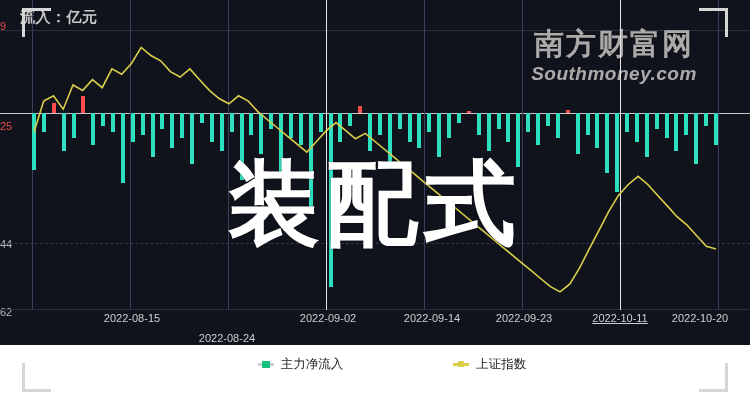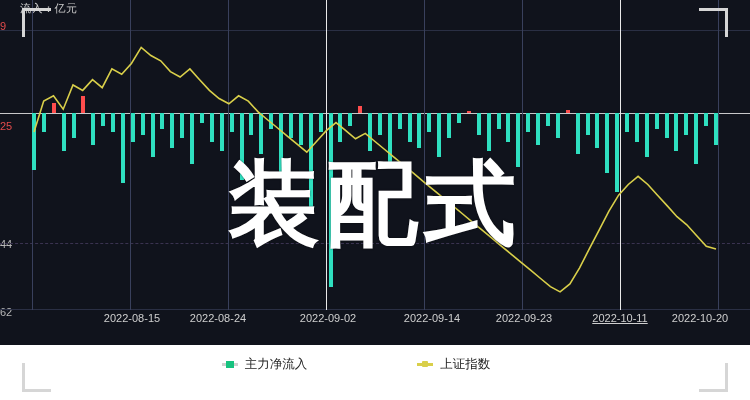--- a/index.html
+++ b/index.html
@@ -4,21 +4,21 @@
 <style>
   html,body{margin:0;padding:0;background:#ffffff;}
   body{width:750px;height:400px;overflow:hidden;font-family:"Liberation Sans","DejaVu Sans",sans-serif;}
   .stage{position:relative;width:750px;height:400px;background:#ffffff;}
 
   
   .chart-panel{position:absolute;left:0;top:0;width:750px;height:345px;background:#10131c;overflow:hidden;}
   .plot{position:absolute;left:0;top:0;width:750px;height:310px;}
 
   
-  .unit-label{position:absolute;left:20px;top:1px;font-size:11px;color:#c9c9c9;letter-spacing:.5px;}
+  .unit-label{position:absolute;left:20px;top:8px;font-size:15px;color:#c9c9c9;letter-spacing:.5px;font-weight:bold;}
 
   
   .ylab{position:absolute;left:0px;font-size:11px;color:#d24b4b;}
   .ylab.red{color:#e14b4b;}
   .ylab.grey{color:#b9b9b9;}
 
   
   .hgrid{position:absolute;left:0;right:0;height:1px;background:#2a2f44;}
   .hgrid.dash{background:none;border-top:1px dashed #3a3350;}
   .vgrid{position:absolute;top:0;bottom:0;width:1px;background:#39405c;}
@@ -31,21 +31,21 @@
   .bar.neg{background:#2fe0c0;}
 
   
   .linesvg{position:absolute;left:0;top:0;width:750px;height:310px;}
 
   
   .xaxis{position:absolute;left:0;top:312px;width:750px;height:24px;}
   .xtick{position:absolute;font-size:11px;color:#cfcfcf;transform:translateX(-50%);white-space:nowrap;}
 
   
-  .legend{position:absolute;left:0;top:350px;width:712px;height:28px;display:flex;justify-content:center;align-items:center;gap:110px;background:#ffffff;}
+  .legend{position:absolute;left:0;top:350px;width:712px;height:28px;display:flex;justify-content:center;align-items:center;gap:110px;background:#ffffff;padding-left:36px;}
   .legend-item{display:flex;align-items:center;gap:7px;font-size:12.5px;color:#222;}
   .lg-swatch{width:16px;height:3px;position:relative;}
   .lg-swatch.red{background:#cfcfcf;}
   .lg-swatch.red:after{content:"";position:absolute;left:4px;top:-2px;width:8px;height:7px;background:#17c27f;}
   .lg-swatch.yellow{background:#d9cf4a;}
   .lg-swatch.yellow:after{content:"";position:absolute;left:5px;top:-2px;width:6px;height:6px;background:#d9cf4a;border-radius:1px;}
 
   
   .watermark{position:absolute;right:16px;top:24px;width:240px;text-align:center;color:#e8e3df;opacity:.72;}
   .wm-cn{font-size:30px;font-weight:bold;letter-spacing:2px;font-family:"DejaVu Sans","Liberation Sans",sans-serif;text-shadow:1px 1px 0 rgba(0,0,0,.35);}
@@ -168,28 +168,32 @@
         </div>
 
       <svg class="linesvg" id="linesvg" viewBox="0 0 750 310" preserveAspectRatio="none">
           <polyline points="34.0,132.1 43.7,101.1 53.5,95.8 63.2,109.2 73.0,85.0 82.7,90.4 92.5,79.7 102.2,87.7 111.9,68.9 121.7,74.3 131.4,63.5 141.2,47.4 150.9,55.5 160.7,60.8 170.4,71.6 180.1,77.0 189.9,68.9 199.6,79.7 209.4,90.4 219.1,98.5 228.9,103.8 238.6,95.8 248.3,101.1 258.1,111.9 267.8,120.0 277.6,128.0 287.3,136.1 297.1,144.1 306.8,152.2 316.5,141.5 326.3,130.7 336.0,122.6 345.8,130.7 355.5,138.8 365.3,133.4 375.0,141.5 384.7,149.5 394.5,157.6 404.2,165.6 414.0,173.7 423.7,181.8 433.5,189.8 443.2,197.9 452.9,205.9 462.7,214.0 472.4,222.1 482.2,230.1 491.9,238.2 501.7,246.3 511.4,254.3 521.1,262.4 530.9,270.4 540.6,278.5 550.4,286.6 560.1,291.9 569.9,283.9 579.6,267.8 589.3,248.9 599.1,230.1 608.8,211.3 618.6,195.2 628.3,184.5 638.1,176.4 647.8,184.5 657.5,195.2 667.3,205.9 677.0,216.7 686.8,224.8 696.5,235.5 706.3,246.3 716.0,248.9" fill="none" stroke="#d9cf4a" stroke-width="1.6"></polyline>
         </svg>
     </div>
 
     <div class="xaxis">
       <div class="xtick" style="left:46px;margin-top:48px;">2022-08-04</div>
       <div class="xtick" style="left:132px;">2022-08-15</div>
-      <div class="xtick" style="left:218px;">2022-08-24</div>
+      <div class="xtick" style="left:227px;margin-top:20px;">2022-08-24</div>
       <div class="xtick" style="left:328px;">2022-09-02</div>
       <div class="xtick" style="left:432px;">2022-09-14</div>
       <div class="xtick" style="left:524px;text-align:right;">2022-09-23</div>
       <div class="xtick" style="left:620px;text-decoration:underline;">2022-10-11</div>
       <div class="xtick" style="left:700px;">2022-10-20</div>
     </div>
 
+    <div class="watermark">
+      <div class="wm-cn">南方财富网</div>
+      <div class="wm-en">Southmoney.com</div>
+    </div>
   </div>
 
   <div class="legend">
     <div class="legend-item">
       <span class="lg-swatch red"></span>
       <span>主力净流入</span>
     </div>
     <div class="legend-item">
       <span class="lg-swatch yellow"></span>
       <span>上证指数</span>

